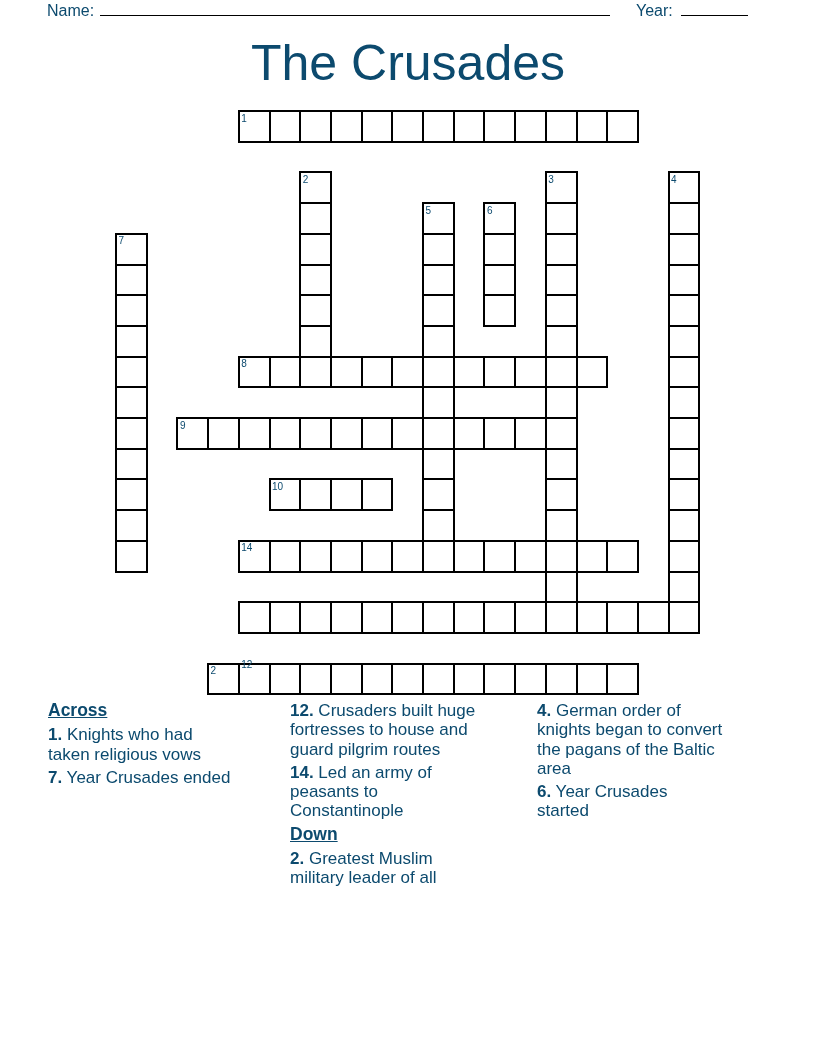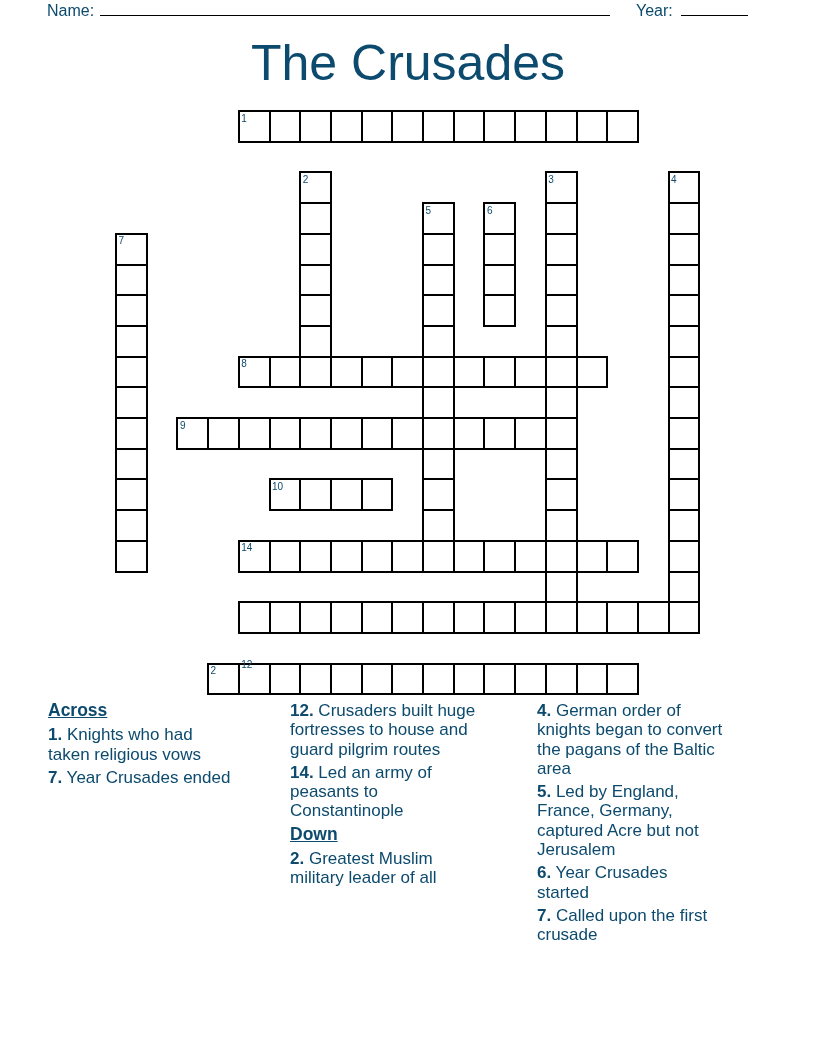--- a/index.html
+++ b/index.html
@@ -216,19 +216,17 @@
         <div class="clue"><b>7.</b> Year Crusades ended</div>
       </div>
       <div class="clue-col col-1">
         <div class="clue"><b>12.</b> Crusaders built huge<br>fortresses to house and<br>guard pilgrim routes</div>
         <div class="clue"><b>14.</b> Led an army of<br>peasants to<br>Constantinople</div>
         <div class="clue-header">Down</div>
         <div class="clue"><b>2.</b> Greatest Muslim<br>military leader of all</div>
       </div>
       <div class="clue-col col-2">
         <div class="clue"><b>4.</b> German order of<br>knights began to convert<br>the pagans of the Baltic<br>area</div>
-        <div class="clue"><b>5.</b> Led by England,<br>France, Germany,<br>captured Acre but not<br>Jerusalem</div>
         <div class="clue"><b>6.</b> Year Crusades<br>started</div>
-        <div class="clue"><b>7.</b> Called upon the first<br>crusade</div>
       </div>
     </div>
 
 </div>
 
 </body></html>

